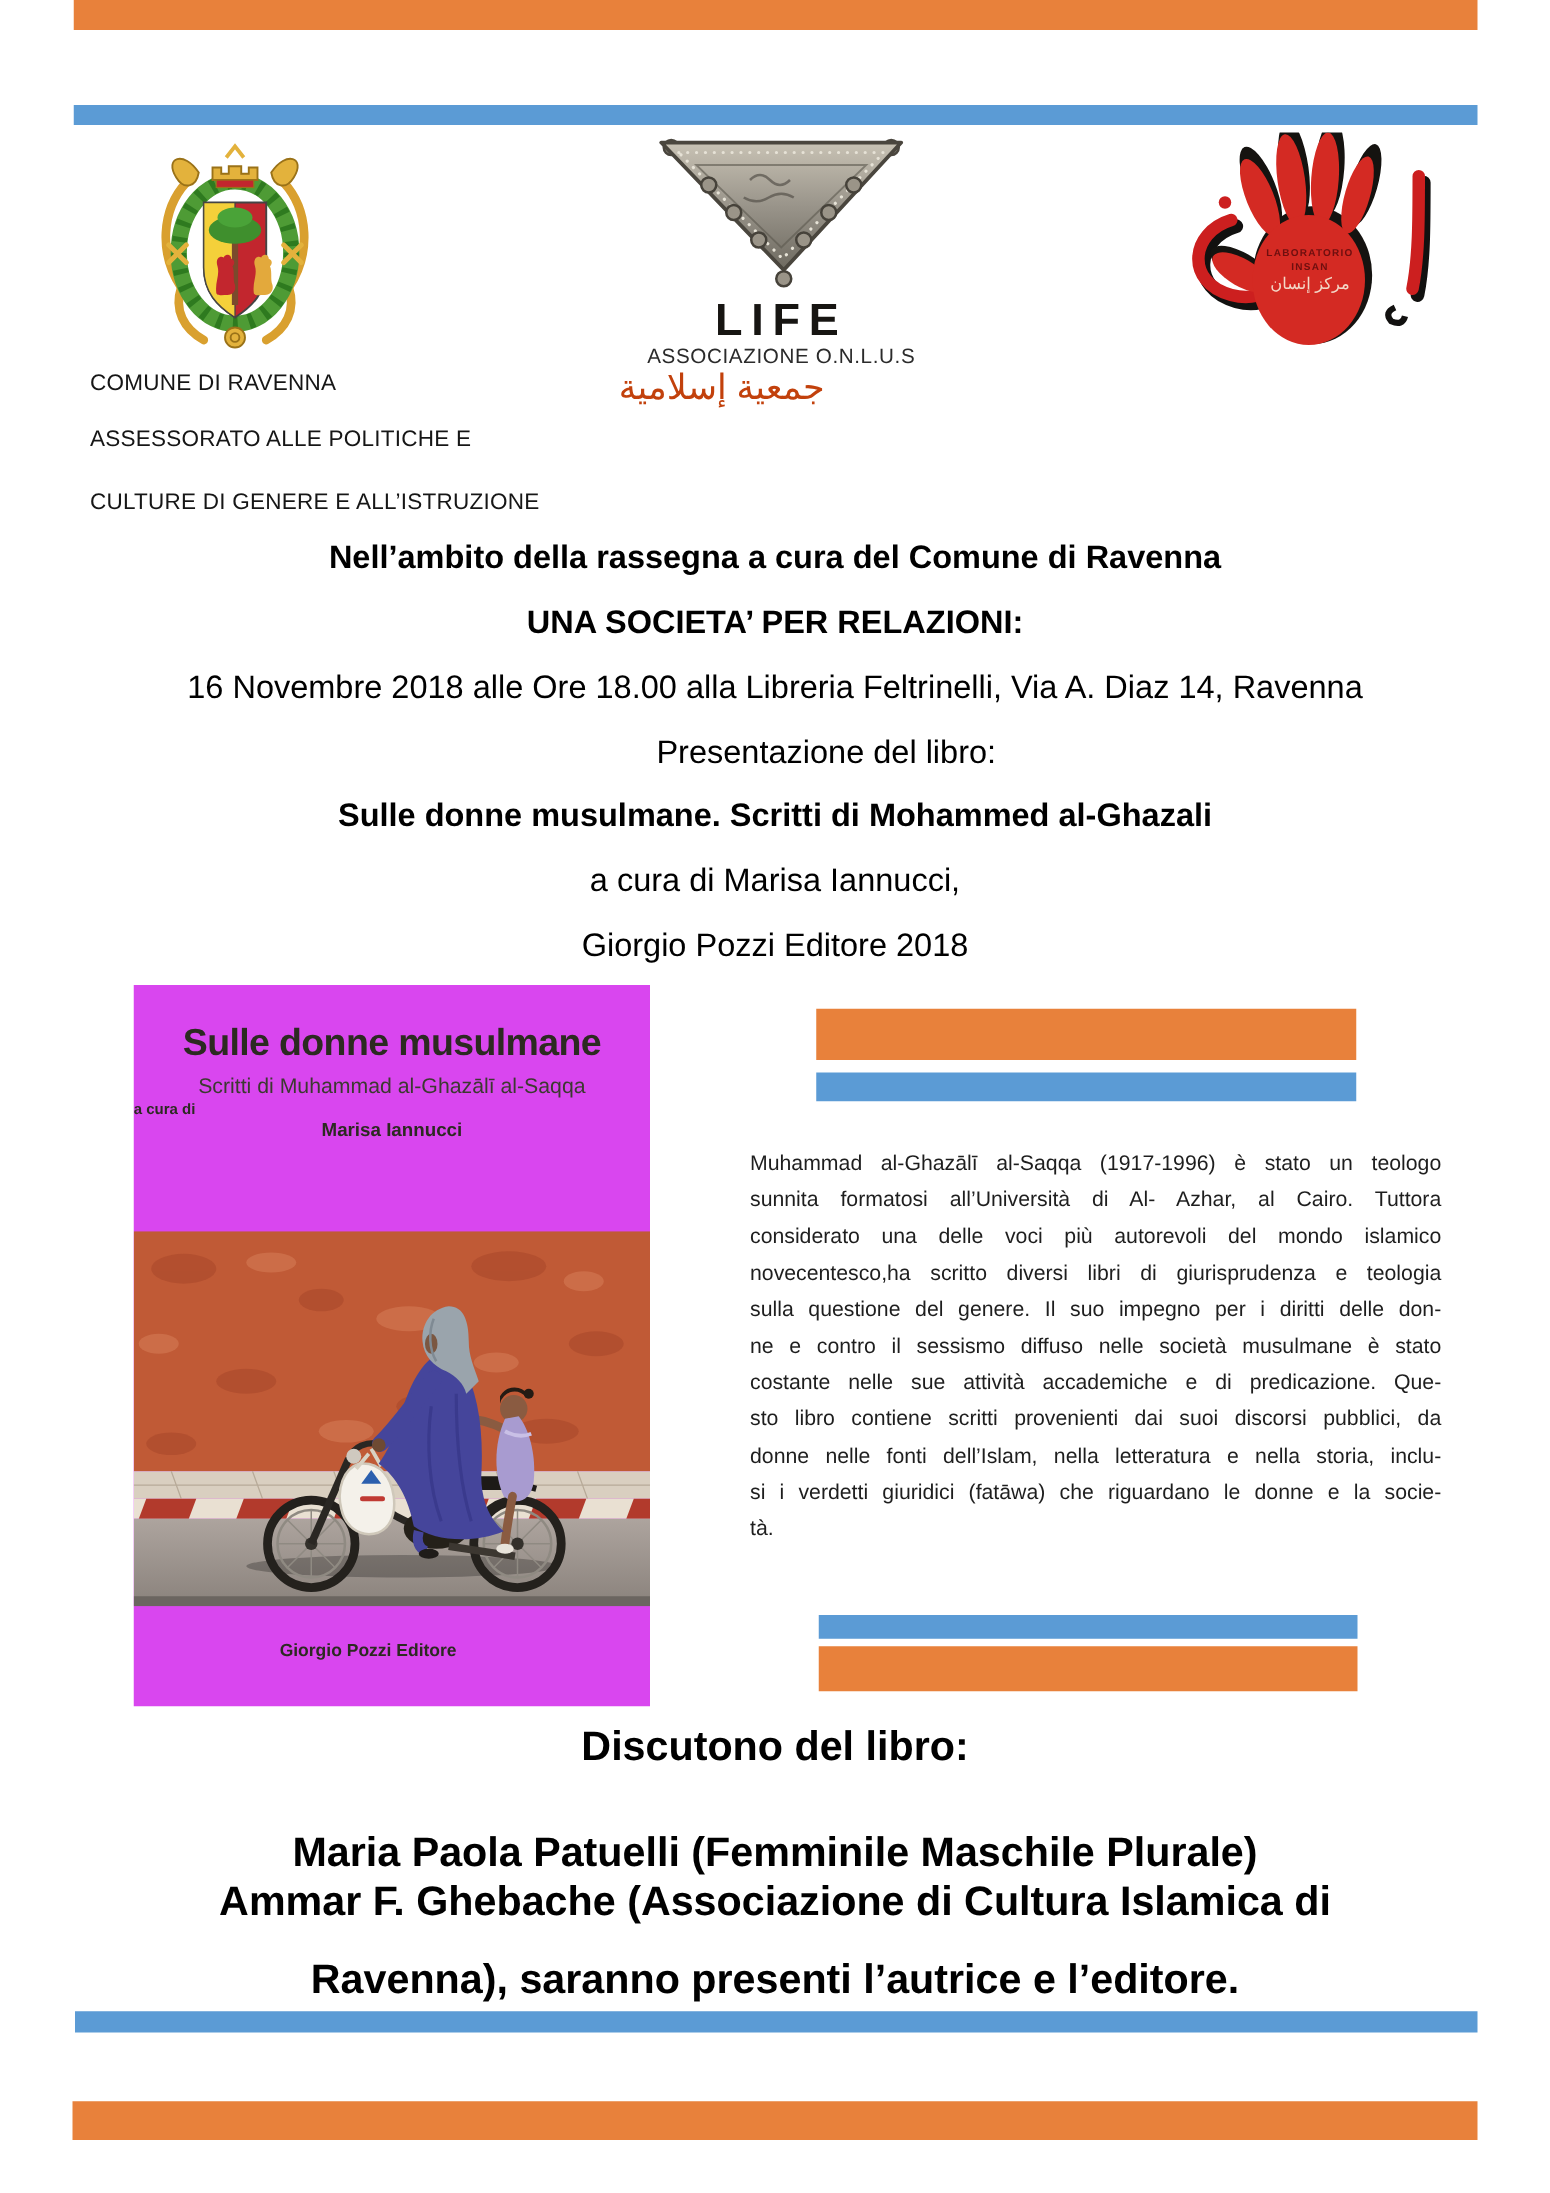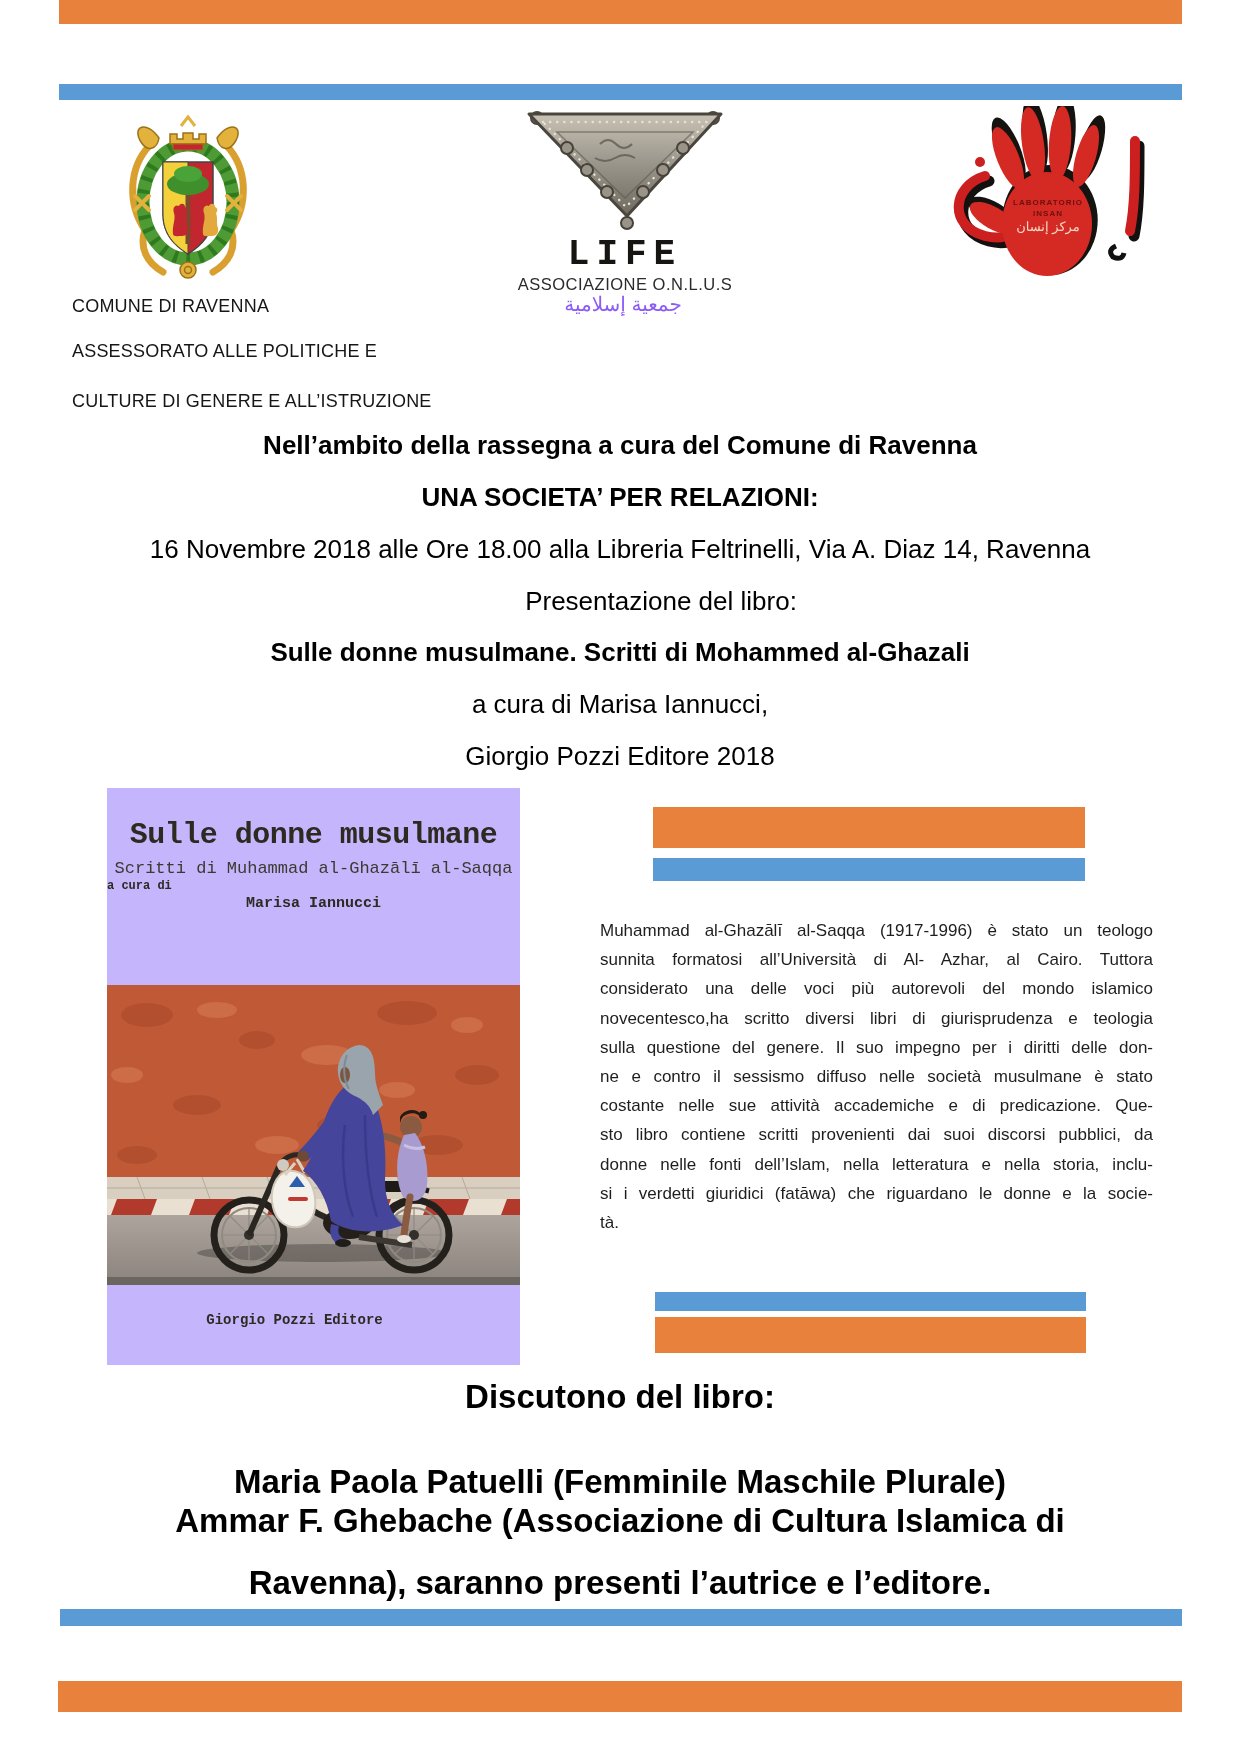--- a/index.html
+++ b/index.html
@@ -15,38 +15,38 @@
   #bar-mid-blue2{left:655px;top:1292px;width:431px;height:19px;}
   #bar-mid-orange2{left:655px;top:1317px;width:431px;height:36px;}
   #bar-bot-blue{left:60px;top:1609px;width:1122px;height:17px;}
   #bar-bot-orange{left:58px;top:1681px;width:1124px;height:31px;}
 
   .logo{position:absolute;}
   #logo-ravenna{left:121px;top:108px;width:134px;height:184px;}
   #logo-life{left:495px;top:106px;width:260px;height:205px;text-align:center;}
   #logo-insan{left:930px;top:106px;width:235px;height:195px;}
 
-  .life-title{font-family:Liberation Mono, monospace;font-weight:bold;font-size:36px;
+  .life-title{font-family:Liberation Sans, sans-serif;font-weight:bold;font-size:36px;
               letter-spacing:7px;color:#171512;line-height:34px;margin-top:2px;}
   .life-sub{font-size:16.5px;color:#2b2b2b;letter-spacing:0.5px;margin-top:3px;}
-  .life-ar{font-size:20px;color:#8b5cf6;text-align:center;padding-right:4px;margin-top:-2px;}
+  .life-ar{font-size:28px;color:#c2410c;text-align:left;padding-right:4px;margin-top:-2px;}
   .insan-txt{position:absolute;width:120px;left:58px;text-align:center;}
   #insan-t1{top:92px;font-size:8px;font-weight:bold;color:#6e0f0f;letter-spacing:1px;}
   #insan-t2{top:103px;font-size:8px;font-weight:bold;color:#6e0f0f;letter-spacing:1px;}
   #insan-ar{top:113px;font-size:13px;color:#f3d8c8;}
 
   .org{position:absolute;left:72px;font-size:18px;color:#161616;letter-spacing:.2px;}
   #org1{top:296px;} #org2{top:341px;} #org3{top:391px;}
 
   .ev{position:absolute;left:0;width:1240px;text-align:center;font-size:26px;color:#000;}
   .bold{font-weight:bold;}
   #ev1{top:430px;} #ev2{top:482px;} #ev3{top:534px;} #ev4{top:586px;margin-left:41px;}
   #ev5{top:637px;} #ev6{top:689px;} #ev7{top:741px;}
 
-  .cover{position:absolute;left:107px;top:788px;width:413px;height:577px;background:#c4b5fd;font-family:Liberation Mono, monospace;}
+  .cover{position:absolute;left:107px;top:788px;width:413px;height:577px;background:#d946ef;}
   .cover-title{margin:0;padding-top:30px;text-align:center;font-size:30px;font-weight:bold;
                color:#2c2a21;letter-spacing:-0.5px;}
   .cover-sub{text-align:center;font-size:17px;color:#3c3a30;margin-top:7px;}
   .cover-curated{text-align:left;font-size:12px;font-weight:bold;color:#2c2a21;margin-top:1px;}
   .cover-curator{text-align:center;font-size:15px;font-weight:bold;color:#2c2a21;margin-top:2px;}
   .cover-photo{position:absolute;left:0;top:197px;width:413px;height:300px;}
   .cover-pub{position:absolute;left:0;top:524px;width:375px;text-align:center;
              font-size:14px;font-weight:bold;color:#2c2a21;}
 
   .bio{position:absolute;left:600px;top:916px;width:553px;}

